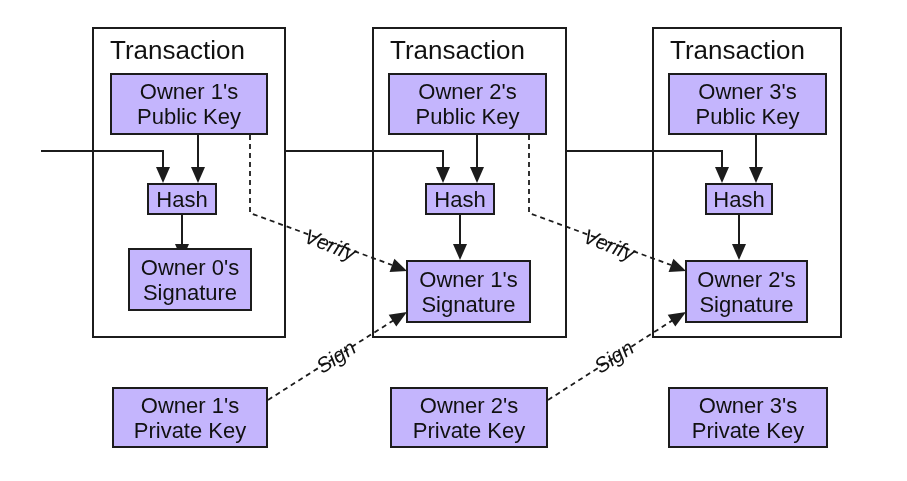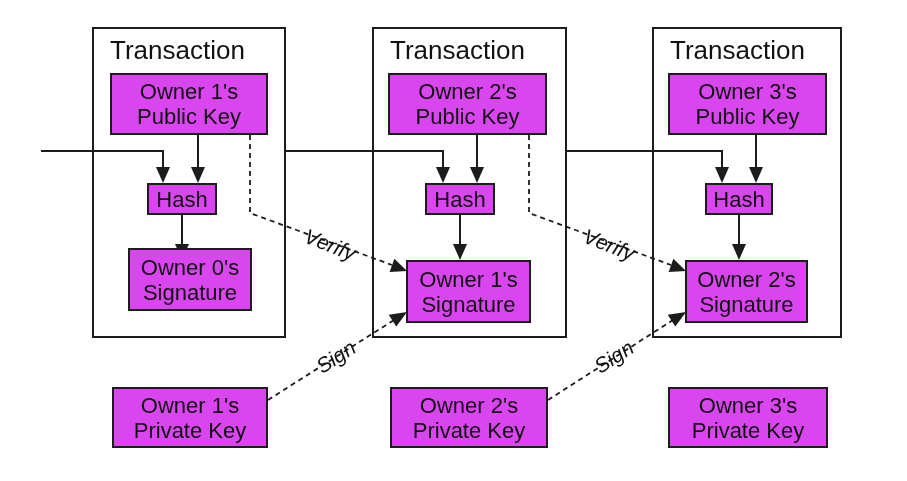--- a/index.html
+++ b/index.html
@@ -9,21 +9,21 @@
     background:#ffffff;
     font-family:"Liberation Sans", sans-serif;
     color:#111111;
     overflow:hidden;
   }
   .connector-layer{position:absolute;left:0;top:0;width:907px;height:481px;}
   .box{
     position:absolute;
     box-sizing:border-box;
     border:2px solid #1c1c1c;
-    background:#d946ef;
+    background:#c4b5fd;
     display:flex;
     flex-direction:column;
     align-items:center;
     justify-content:center;
     font-size:22px;
     line-height:25px;
     color:#111111;
   }
   .tx-outline{
     position:absolute;

